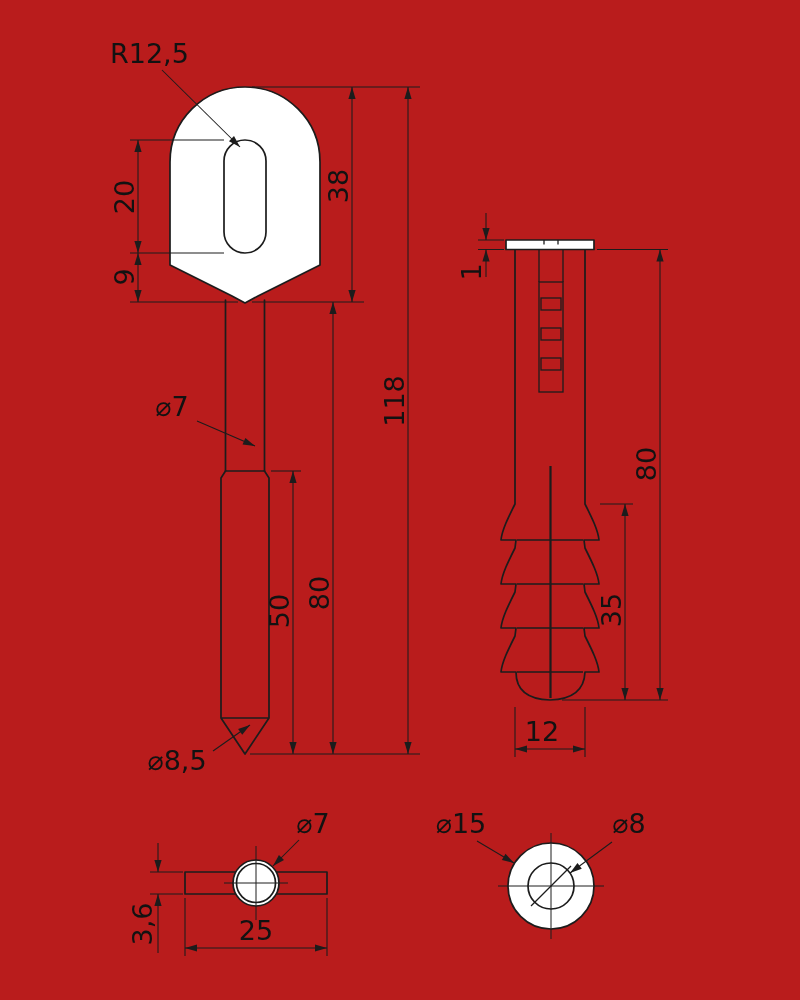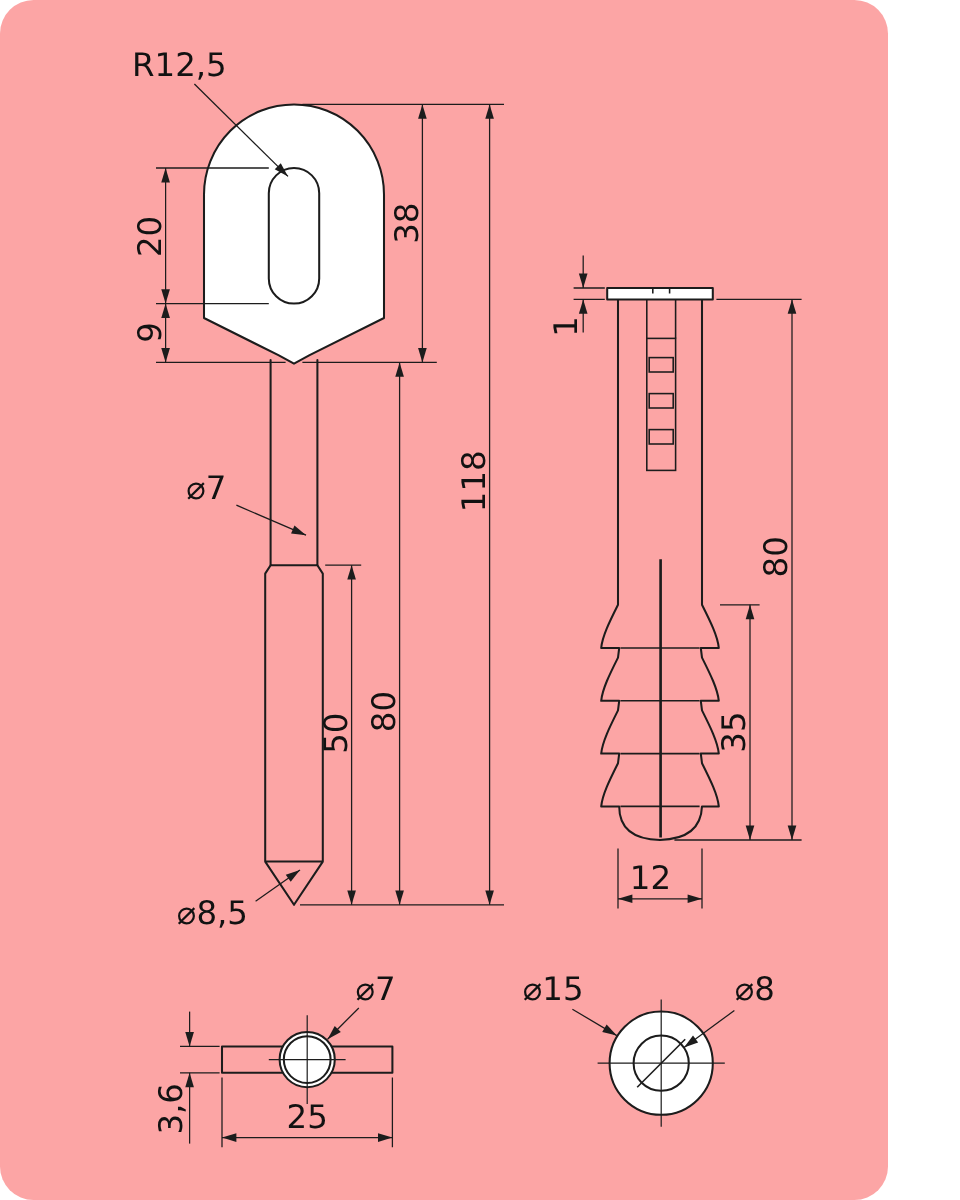--- a/index.html
+++ b/index.html
@@ -1,16 +1,16 @@
 <!DOCTYPE html>
 <html><head>
 <meta charset="utf-8">
 <style>
   html,body{margin:0;padding:0;background:#ffffff;}
-  .stage{width:740px;height:1000px;background:#fca5a5;position:relative;font-family:"DejaVu Sans",sans-serif;border-radius:28px;}
+  .stage{width:800px;height:1000px;background:#b91c1c;position:relative;font-family:"DejaVu Sans",sans-serif;}
   svg{display:block;}
   .obj{fill:none;stroke:#1c1c1c;stroke-width:1.7;stroke-linejoin:round;stroke-linecap:round;}
   .objf{fill:#ffffff;stroke:#1c1c1c;stroke-width:1.7;stroke-linejoin:round;}
   .mid{fill:none;stroke:#1c1c1c;stroke-width:1.3;}
   .thin{fill:none;stroke:#1c1c1c;stroke-width:1;}
   .dim{fill:none;stroke:#1c1c1c;stroke-width:1.05;}
   .dimtxt{font:27px "DejaVu Sans",sans-serif;fill:#121212;}
 </style>
 </head>
 <body>

